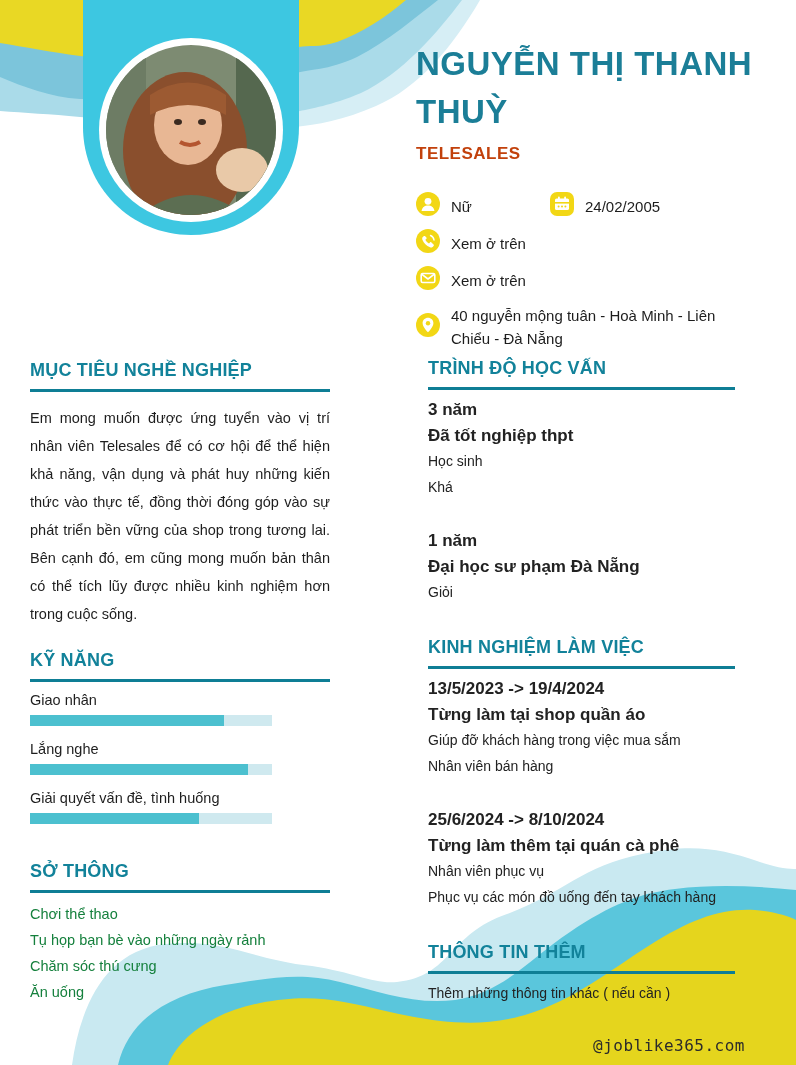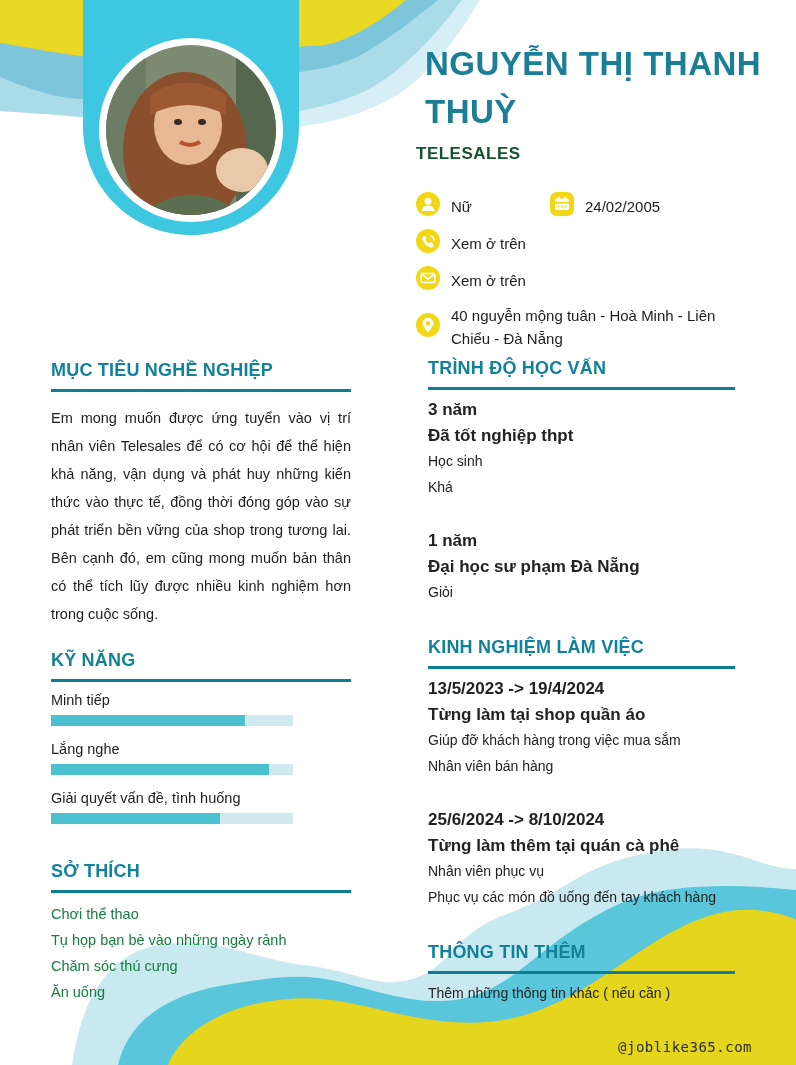--- a/index.html
+++ b/index.html
@@ -9,39 +9,39 @@
     position:relative; width:796px; height:1065px;
     background:#ffffff; overflow:hidden;
   }
   #bg-decor { position:absolute; inset:0; z-index:0; }
   .content { position:absolute; z-index:2; }
 
   
   #header-block { left:416px; top:40px; width:372px; }
   .cv-name {
     font-size:33px; font-weight:bold; color:#1b7e97;
-    line-height:48px; margin:0 0 8px 9px; letter-spacing:0.5px;
+    line-height:48px; margin:0 0 8px 0; letter-spacing:0.5px;
   }
   .cv-title {
-    font-size:17px; font-weight:bold; color:#14532d;
+    font-size:17px; font-weight:bold; color:#c2410c;
     letter-spacing:0.5px; margin:0 0 28px 0;
   }
   .contact-row { display:flex; align-items:center; margin-bottom:9px; min-height:24px; }
   .contact-row .ci { flex:0 0 24px; margin-right:11px; }
   .contact-text { font-size:15px; line-height:23px; padding-top:1px; color:#1d1d1d; }
   .contact-pair { display:flex; }
   .contact-pair .first { width:134px; display:flex; }
   .icon-badge { width:24px; height:24px; }
 
   
   .sec-title { font-size:18px; font-weight:bold; color:#12829a; margin:0; letter-spacing:0.2px; }
   .sec-rule  { height:3px; background:#0e7e95; border:none; margin:8px 0 0 0; }
 
   
-  #left-col { left:51px; top:360px; width:300px; }
+  #left-col { left:30px; top:360px; width:300px; }
   .objective-text {
     font-size:14.5px; line-height:28px; text-align:justify;
     margin:12px 0 0 0; color:#1e1e1e;
   }
   .skills-wrap { margin-top:10px; }
   .skill-item { margin-bottom:15px; }
   .skill-label { font-size:14.5px; margin:0 0 7px 0; color:#1e1e1e; }
   .skill-track { width:242px; height:11px; background:#cfe9ef; }
   .skill-fill  { height:11px; background:#4cc0cf; }
   .hobby-list { margin-top:8px; }
@@ -52,23 +52,23 @@
   #right-col .sec-rule { width:307px; }
   .entry { margin-top:12px; }
   .entry p { margin:0 0 11px 0; font-size:14px; line-height:15px; }
   .entry .b { font-weight:bold; font-size:17px; }
   .entry-gap { height:15px; }
   .section-gap-sm { height:22px; }
   .section-gap-md { height:26px; }
 
   
   #watermark {
-    position:absolute; right:44px; bottom:10px; z-index:3;
+    position:absolute; right:51px; bottom:10px; z-index:3;
     font-family:"DejaVu Sans Mono", monospace;
-    font-size:14px; color:#2b2b2b; letter-spacing:0.5px;
+    font-size:16px; color:#2b2b2b; letter-spacing:0.5px;
   }
 </style>
 </head>
 <body>
 
 <div id="page">
 
   <svg id="bg-decor" width="796" height="1065" viewBox="0 0 796 1065">
 
     <path fill="#d6eef5" d="M295,0 L480,0 C452,48 418,88 376,106 C344,120 316,125 295,127 Z"></path>
@@ -177,21 +177,21 @@
       <p class="objective-text">Em mong muốn được ứng tuyển vào vị trí nhân viên Telesales để có cơ hội để thể hiện khả năng, vận dụng và phát huy những kiến thức vào thực tế, đồng thời đóng góp vào sự phát triển bền vững của shop trong tương lai. Bên cạnh đó, em cũng mong muốn bản thân có thể tích lũy được nhiều kinh nghiệm hơn trong cuộc sống.</p>
     </section>
 
     <div class="section-gap-sm"></div>
 
     <section>
       <h2 class="sec-title">KỸ NĂNG</h2>
       <div class="sec-rule"></div>
       <div class="skills-wrap">
         <div class="skill-item">
-          <p class="skill-label">Minh tiếp</p>
+          <p class="skill-label">Giao nhân</p>
           <div class="skill-track">
               <div class="skill-fill" style="width: 80%;"></div>
             </div>
         </div>
         <div class="skill-item">
           <p class="skill-label">Lắng nghe</p>
           <div class="skill-track">
               <div class="skill-fill" style="width: 90%;"></div>
             </div>
         </div>
@@ -200,21 +200,21 @@
           <div class="skill-track">
               <div class="skill-fill" style="width: 70%;"></div>
             </div>
         </div>
       </div>
     </section>
 
     <div class="section-gap-sm"></div>
 
     <section>
-      <h2 class="sec-title">SỞ THÍCH</h2>
+      <h2 class="sec-title">SỞ THÔNG</h2>
       <div class="sec-rule"></div>
       <div class="hobby-list">
         <div class="hobby-item">Chơi thể thao</div>
         <div class="hobby-item">Tụ họp bạn bè vào những ngày rảnh</div>
         <div class="hobby-item">Chăm sóc thú cưng</div>
         <div class="hobby-item">Ăn uống</div>
       </div>
     </section>
   </div>
 

